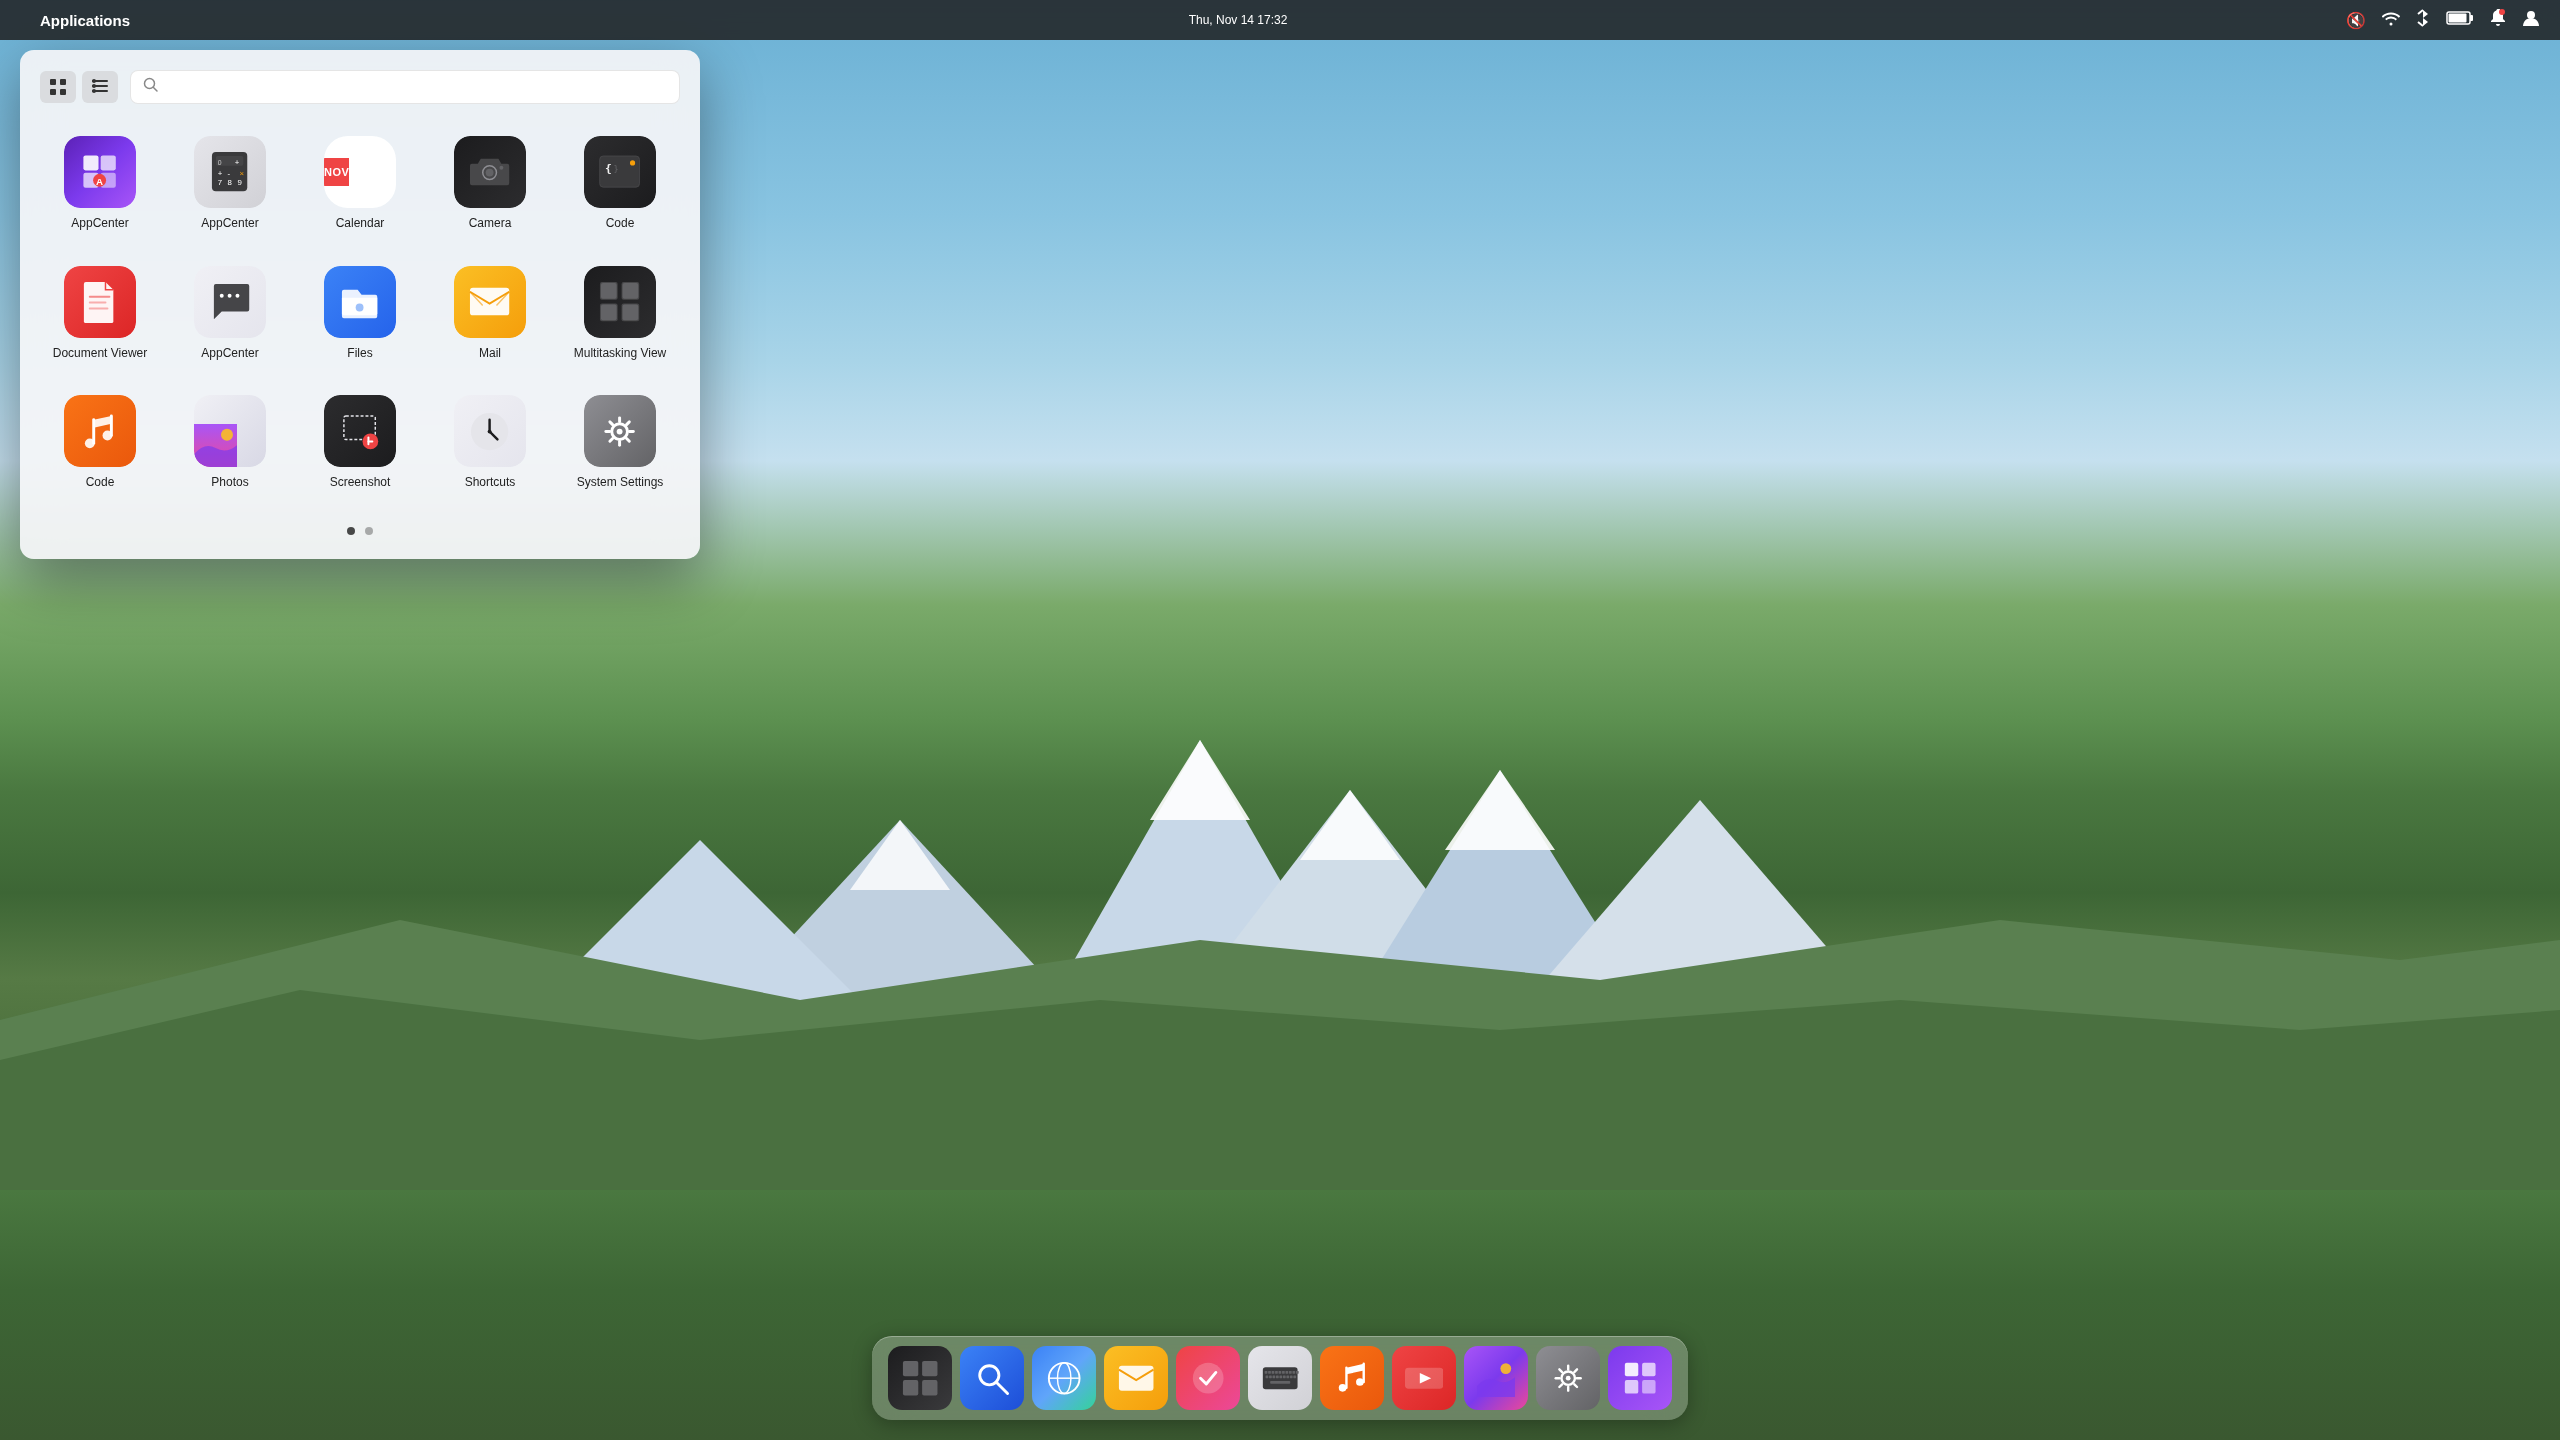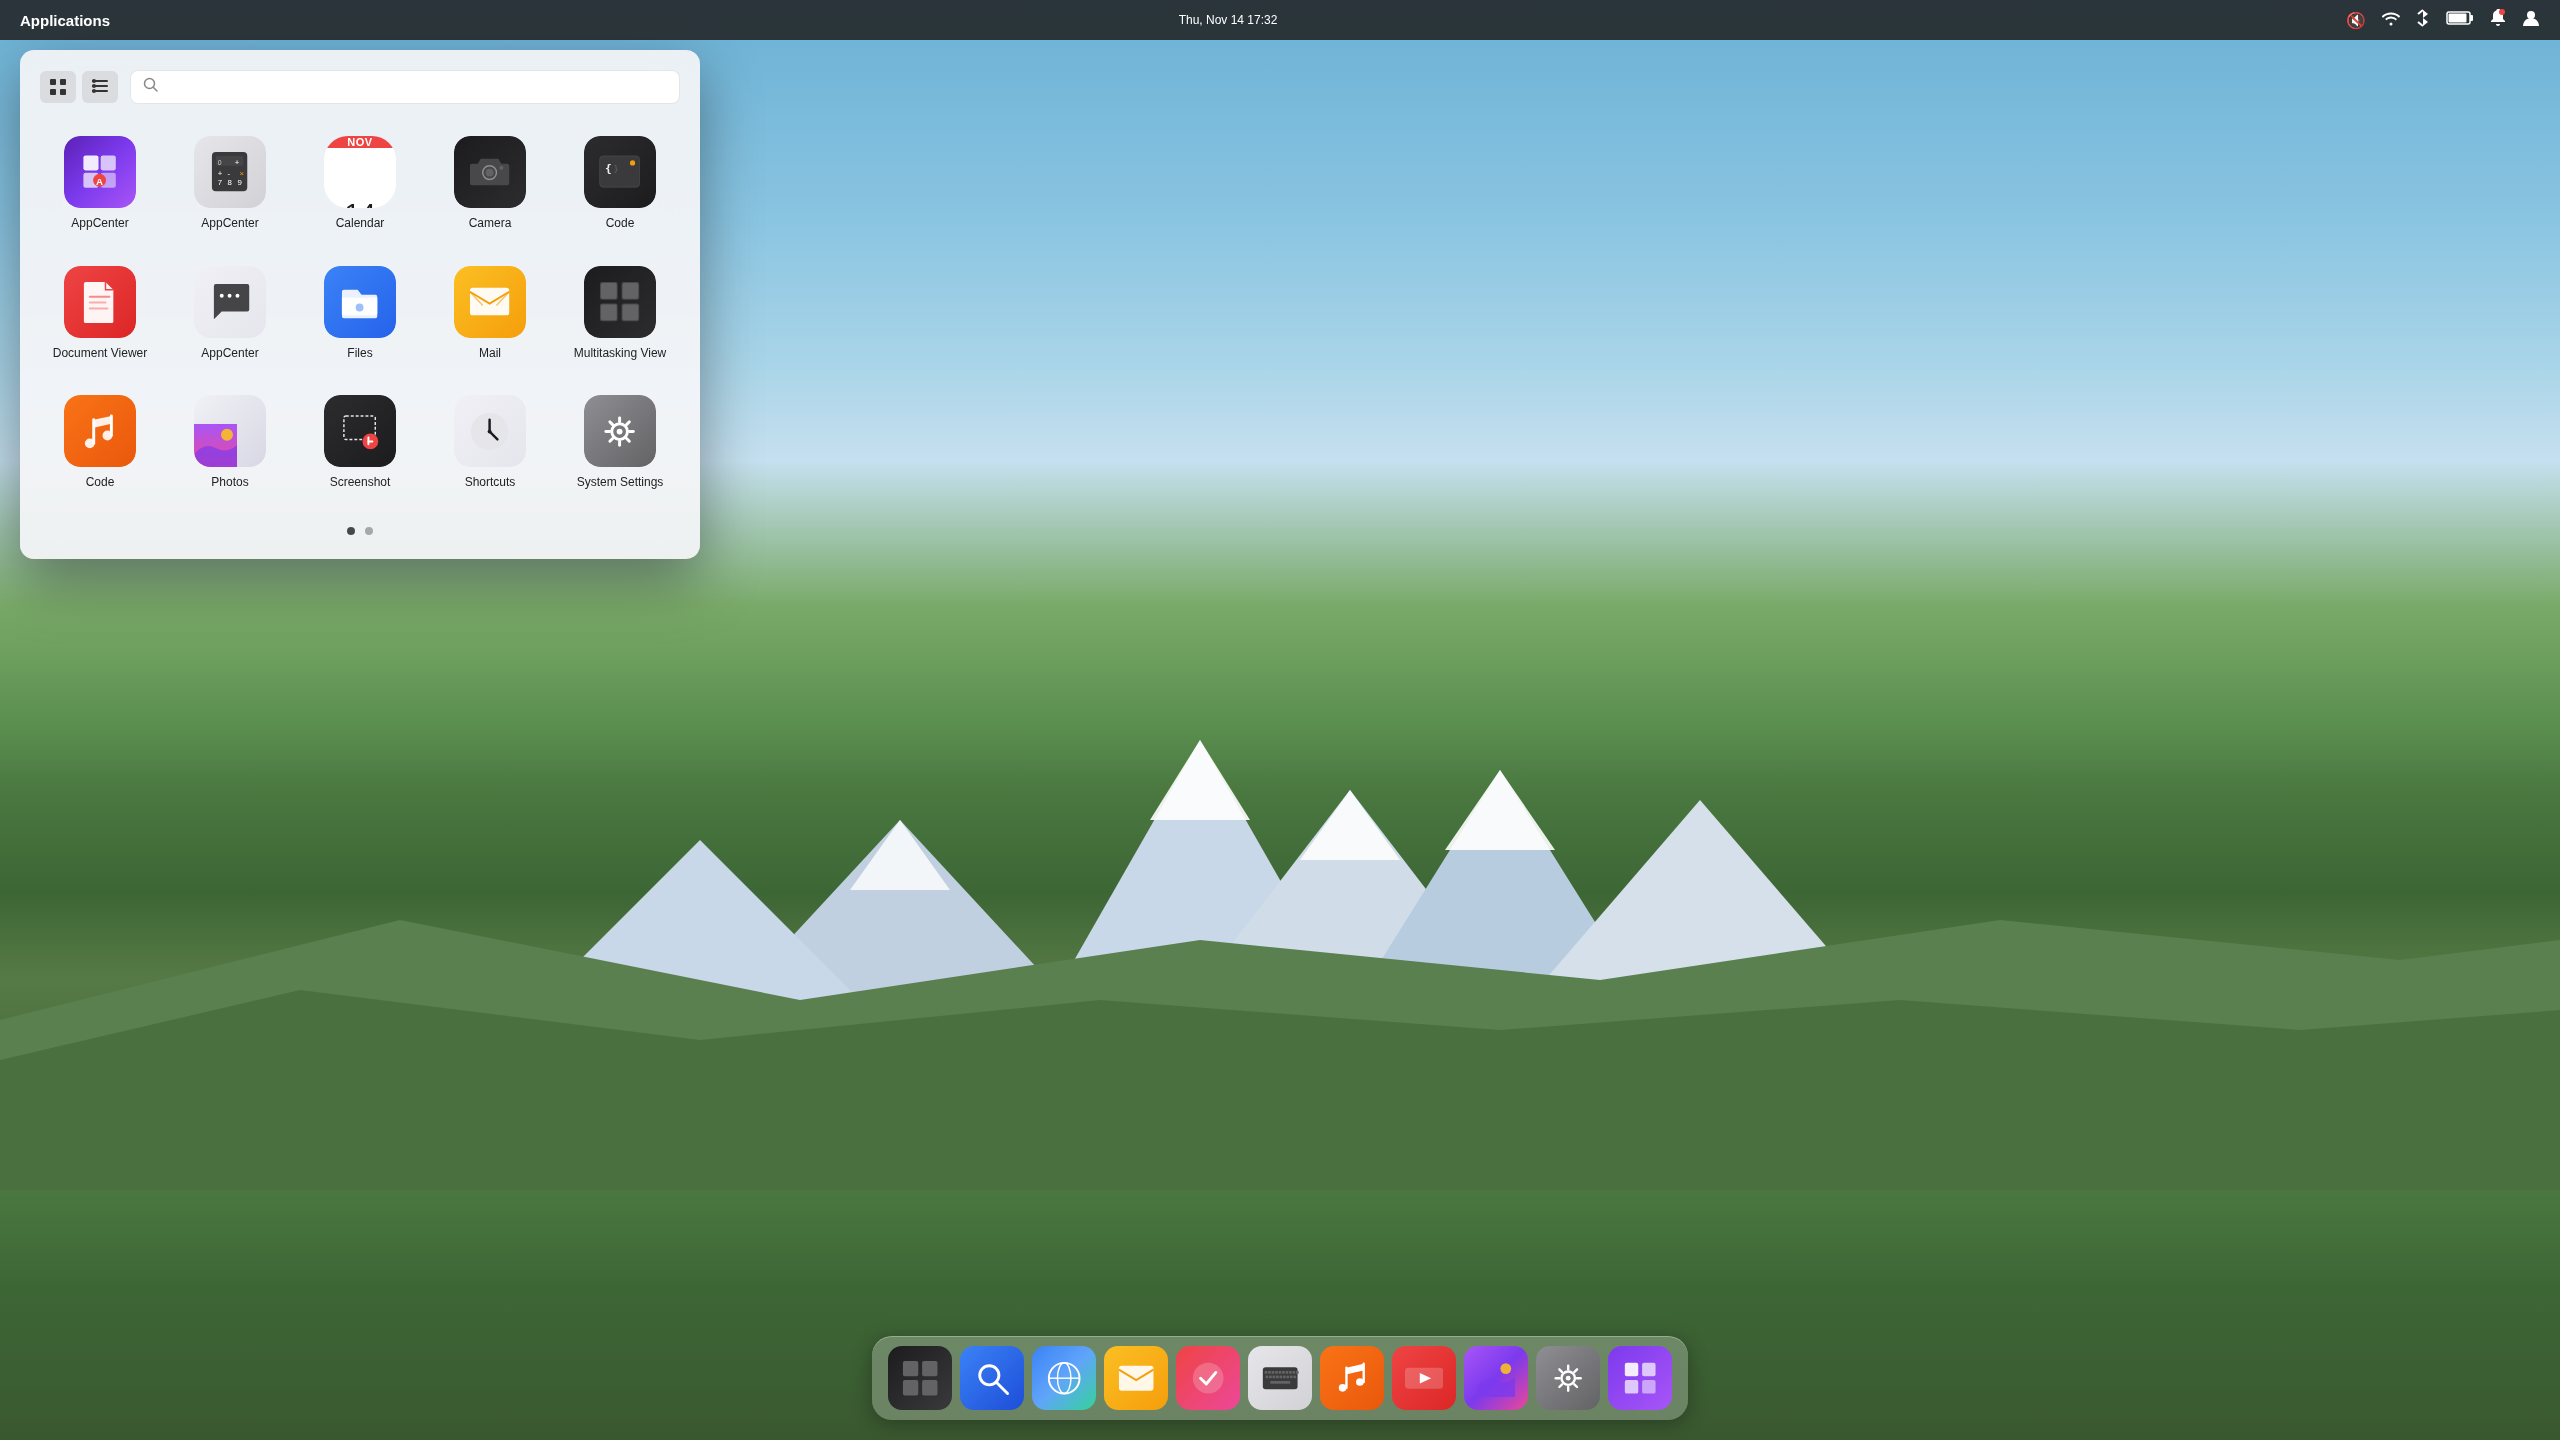--- a/index.html
+++ b/index.html
@@ -51,20 +51,21 @@
 
     #menubar-left {
       display: flex;
       align-items: center;
       gap: 20px;
     }
 
     #menubar-left span {
       color: white;
       font-size: 14px;
+      margin-left: 20px;
     }
 
     #menubar-left .app-name {
       font-weight: 600;
       font-size: 15px;
     }
 
     #menubar-right {
       display: flex;
       align-items: center;
@@ -392,21 +393,21 @@
         <text x="8" y="36" fill="white" font-size="8">7</text>
         <text x="18" y="36" fill="white" font-size="8">8</text>
         <text x="28" y="36" fill="white" font-size="8">9</text>
       </svg>
     </div>
     </div>
     <span class="app-label">AppCenter</span>
   </div>
         <div class="app-item">
     <div class="app-icon">
-      <div style="width:100%;height:100%;background:white;border-radius:24px;overflow:hidden;display:flex;flex-direction:column;align-items:center;gap:48px;">
+      <div style="width:100%;height:100%;background:white;border-radius:24px;overflow:hidden;display:flex;align-items:center;gap:48px;">
       <div style="background:#ef4444;width:100%;height:28px;display:flex;align-items:center;justify-content:center;color:white;font-size:11px;font-weight:600;letter-spacing:0.5px;">NOV</div>
       <div style="font-size:28px;font-weight:400;color:#1c1c1e;margin-top:4px;line-height:1;">14</div>
     </div>
     </div>
     <span class="app-label">Calendar</span>
   </div>
         <div class="app-item">
     <div class="app-icon">
       <div style="width:100%;height:100%;background:linear-gradient(135deg,#1c1c1e,#2c2c2e);border-radius:16px;display:flex;align-items:center;justify-content:center;">
       <svg viewBox="0 0 44 36" width="44" height="36" xmlns="http://www.w3.org/2000/svg">

